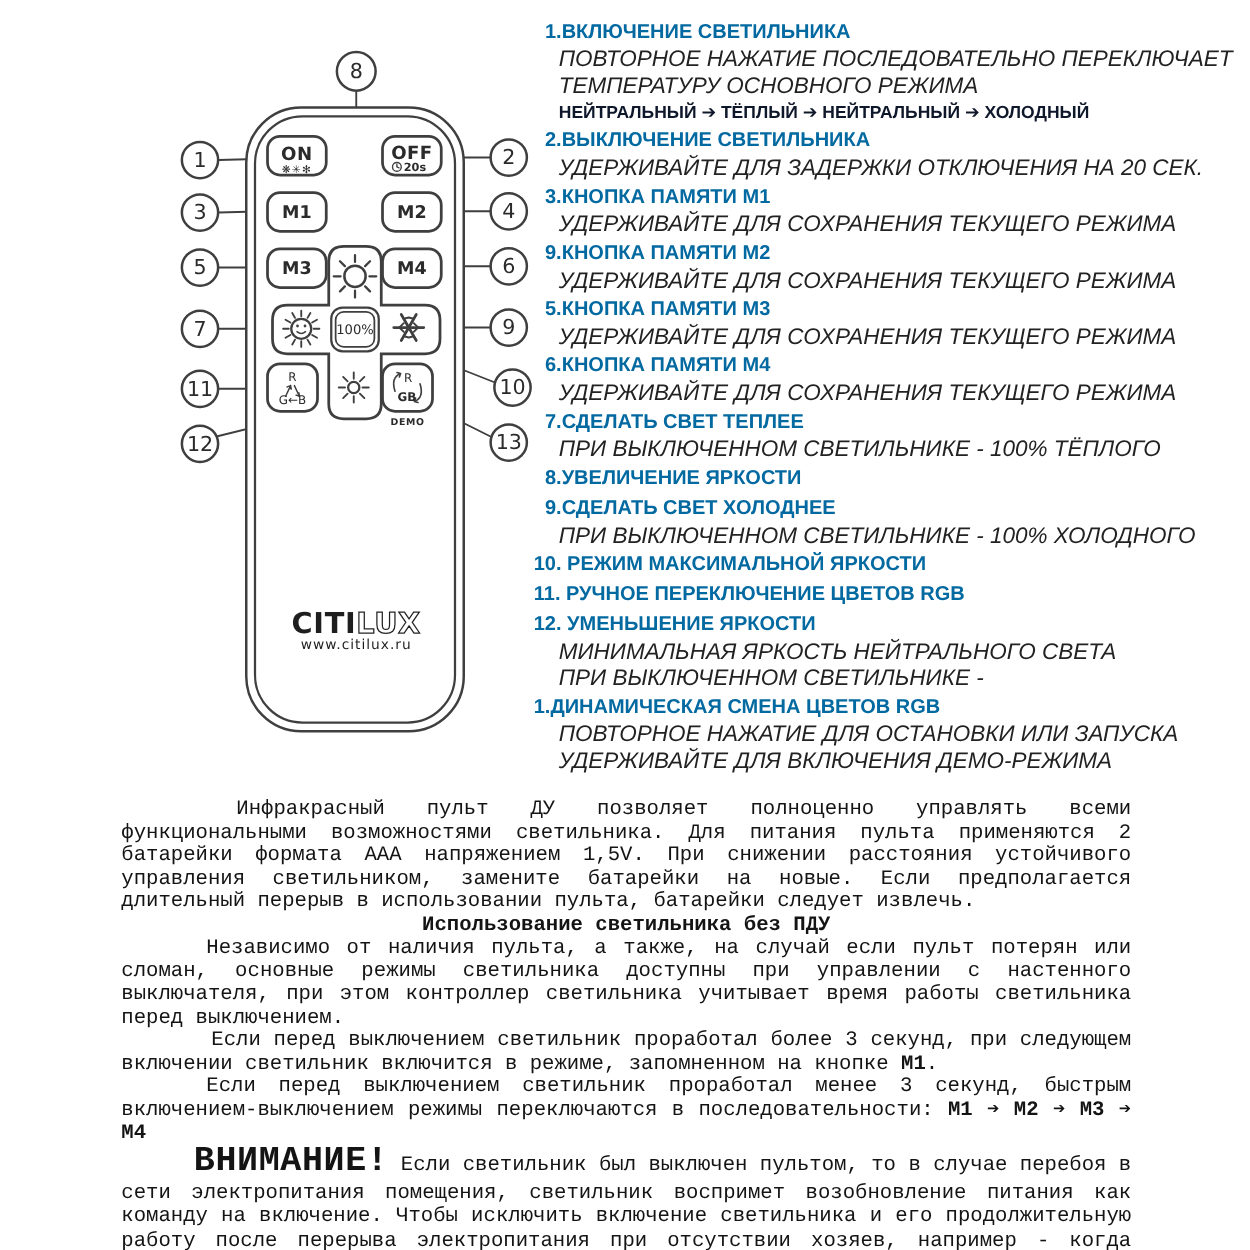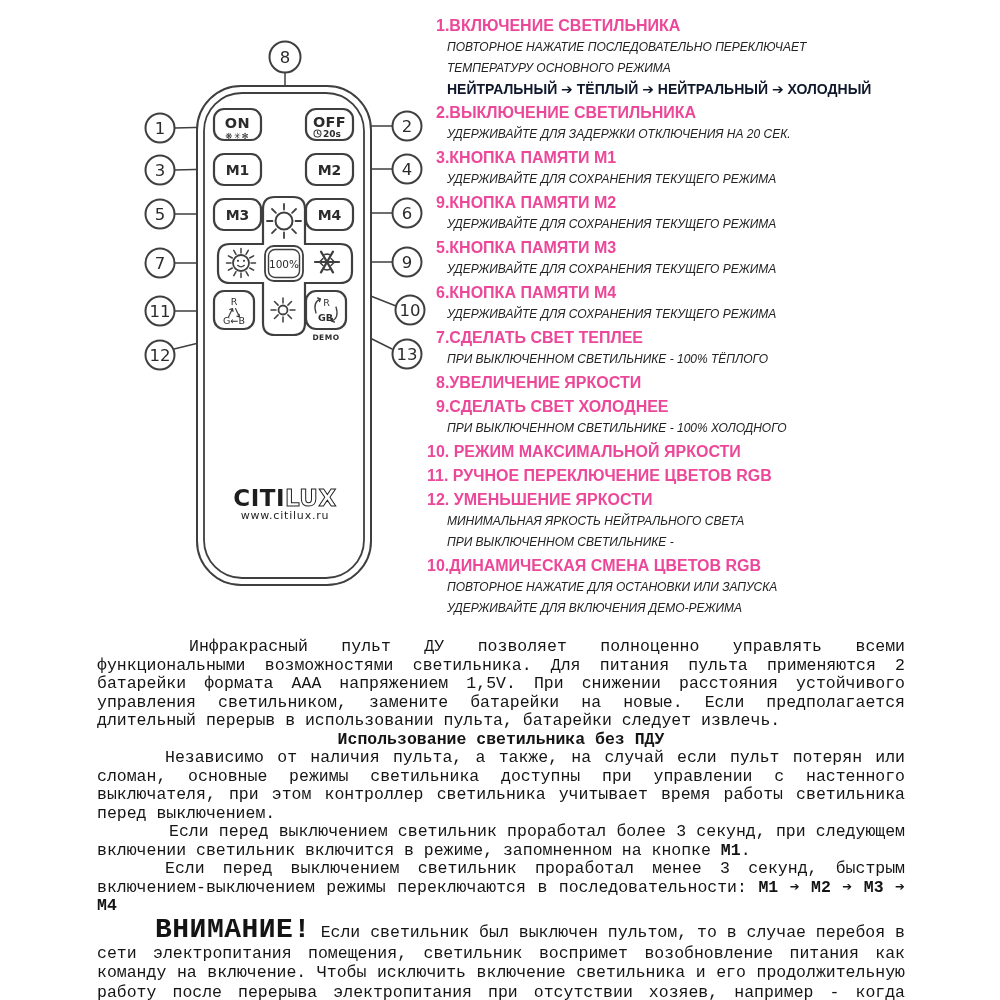--- a/index.html
+++ b/index.html
@@ -4,23 +4,23 @@
 <style>
   html,body{margin:0;padding:0;background:#ffffff;}
   body{width:1000px;height:1000px;position:relative;font-family:"Liberation Sans","DejaVu Sans",sans-serif;color:#1b1b1b;overflow:hidden;}
 
   
   .figure{position:absolute;left:130px;top:30px;width:300px;height:592px;}
   .figure svg{display:block;width:100%;height:100%;}
 
   
   .fn-list{position:absolute;left:436px;top:13px;width:462px;}
-  .fn-title{font-weight:bold;font-size:16px;line-height:22px;margin-top:2px;color:#ec4899;white-space:nowrap;}
+  .fn-title{font-weight:bold;font-size:16px;line-height:22px;margin-top:2px;color:#0369a1;white-space:nowrap;}
   .fn-title.wide{margin-left:-9px;}
-  .fn-sub{font-style:italic;font-size:12px;line-height:21px;padding-left:11px;color:#222;white-space:nowrap;}
+  .fn-sub{font-style:italic;font-size:18px;line-height:21px;padding-left:11px;color:#222;white-space:nowrap;}
   .fn-bold{font-weight:bold;font-size:14px;line-height:21px;padding-left:11px;color:#0f172a;white-space:nowrap;}
 
   
   .manual{position:absolute;left:97px;top:615px;width:808px;font-family:Liberation Mono, monospace;font-size:16.5px;line-height:18.5px;text-align:justify;color:#141414;margin-top:23px;}
   .manual p{margin:0;}
   .p1{text-indent:92px;}
   .p2{text-indent:68px;}
   .p3{text-indent:72px;}
   .p4{text-indent:68px;}
   .p5{text-indent:62px;}
@@ -208,21 +208,21 @@
   </div>
   <div>
     <div class="fn-title wide">11. РУЧНОЕ ПЕРЕКЛЮЧЕНИЕ ЦВЕТОВ RGB</div>
   </div>
   <div>
     <div class="fn-title wide">12. УМЕНЬШЕНИЕ ЯРКОСТИ</div>
     <div class="fn-sub">МИНИМАЛЬНАЯ ЯРКОСТЬ НЕЙТРАЛЬНОГО СВЕТА</div>
     <div class="fn-sub">ПРИ ВЫКЛЮЧЕННОМ СВЕТИЛЬНИКЕ -</div>
   </div>
   <div>
-    <div class="fn-title wide">10.ДИНАМИЧЕСКАЯ СМЕНА ЦВЕТОВ RGB</div>
+    <div class="fn-title wide">1.ДИНАМИЧЕСКАЯ СМЕНА ЦВЕТОВ RGB</div>
     <div class="fn-sub">ПОВТОРНОЕ НАЖАТИЕ ДЛЯ ОСТАНОВКИ ИЛИ ЗАПУСКА</div>
     <div class="fn-sub">УДЕРЖИВАЙТЕ ДЛЯ ВКЛЮЧЕНИЯ ДЕМО-РЕЖИМА</div>
   </div>
 </div>
 
 <div class="manual">
   <p class="p1">Инфракрасный пульт ДУ позволяет полноценно управлять всеми функциональными возможностями светильника. Для питания пульта применяются 2 батарейки формата ААА напряжением 1,5V. При снижении расстояния устойчивого управления светильником, замените батарейки на новые. Если предполагается длительный перерыв в использовании пульта, батарейки следует извлечь.</p>
   <p class="sec-h">Использование светильника без ПДУ</p>
   <p class="p2">Независимо от наличия пульта, а также, на случай если пульт потерян или сломан, основные режимы светильника доступны при управлении с настенного выключателя, при этом контроллер светильника учитывает время работы светильника перед выключением.</p>
   <p class="p3"><span>Если перед выключением светильник проработал более 3 секунд, при следующем включении светильник включится в режиме, запомненном на кнопке </span><b>М1</b><span>.</span></p>

